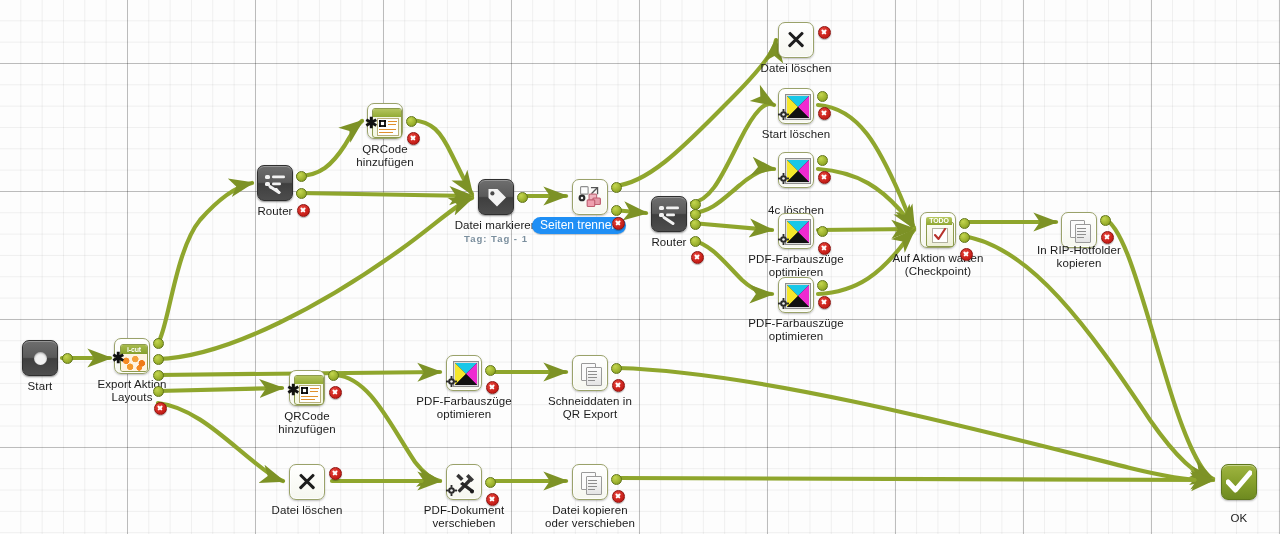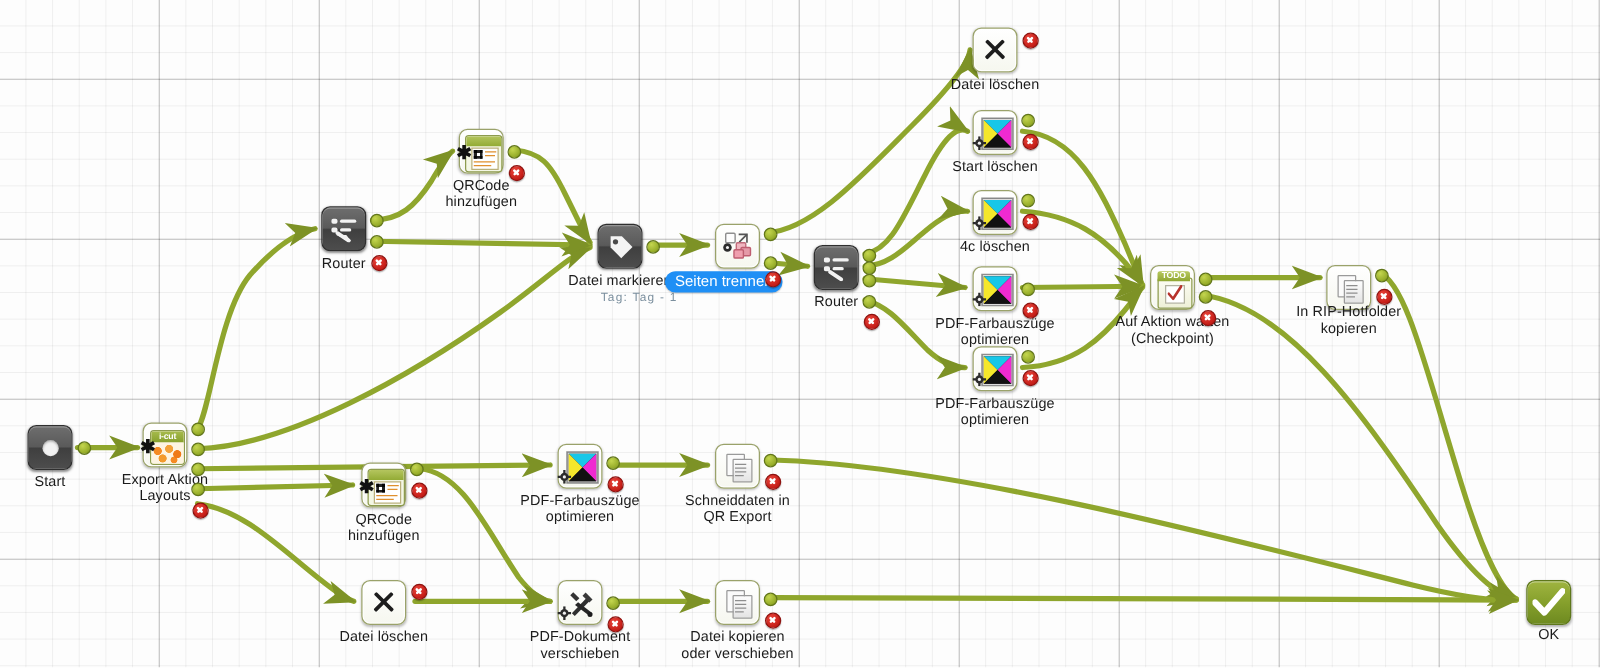--- a/index.html
+++ b/index.html
@@ -46,22 +46,22 @@
     background:linear-gradient(to bottom,#9fb440 0%,#86a02c 50%,#6e8a20 100%);
     border:1px solid #5e771b;
     box-shadow:0 1px 2px rgba(0,0,0,.3), inset 0 1px 0 rgba(255,255,255,.4);
   }
   .nlabel{
     position:absolute;text-align:center;color:#1b1b1b;
     font-size:11.5px;line-height:13px;white-space:pre-line;
     letter-spacing:.1px;
   }
   .nsub{
-    position:absolute;text-align:right;color:#7b8f9e;
-    font-size:9.5px;line-height:12px;letter-spacing:1px;
+    position:absolute;text-align:center;color:#7b8f9e;
+    font-size:9.5px;line-height:12px;letter-spacing:1px;font-weight:bold;
   }
   .sel-pill{
     position:absolute;background:#1f8ff5;color:#fff;border-radius:9px;
     font-size:12px;line-height:17px;padding:0 8px;white-space:nowrap;
     box-shadow:0 1px 1px rgba(0,0,0,.2);
   }
   .errbadge{
     position:absolute;width:11px;height:11px;border-radius:50%;
     background:radial-gradient(circle at 35% 30%,#e8453c 0%,#c51d17 70%,#9c1410 100%);
     border:1px solid #8e1310;box-shadow:0 1px 1px rgba(0,0,0,.3);
@@ -391,21 +391,21 @@
         <circle cx="6" cy="6" r="3.6" fill="#2b2b2b"></circle>
           <circle cx="6" cy="6" r="1.4" fill="#f0f0f0"></circle>
         <g fill="#2b2b2b">
             <rect x="5" y="0" width="2" height="3"></rect>
             <rect x="5" y="9" width="2" height="3"></rect>
         <rect x="0" y="5" width="3" height="2"></rect>
             <rect x="9" y="5" width="3" height="2"></rect>
           </g>
       </svg>
     </div>
-    <div class="nlabel" style="left:-22px;top:40px;width:80px">4c löschen</div>
+    <div class="nlabel" style="left:-22px;top:52px;width:80px">4c löschen</div>
     <div class="port" style="left:39px;top:3px"></div>
     <div class="errbadge" style="left:40px;top:19px"></div>
   </div>
 
   <div class="node" style="left:778px;top:213px">
     <div class="nbox light">
       <span class="cmyk">
         <i class="t"></i>
           <i class="l"></i>
           <i class="r"></i>
@@ -600,16 +600,16 @@
     <div class="port" style="left:39px;top:10px"></div>
     <div class="errbadge" style="left:40px;top:26px"></div>
   </div>
 
   <div class="node" style="left:1221px;top:464px">
     <div class="nbox olive">
       <svg class="okcheck" viewBox="0 0 26 24">
         <path d="M2 12 L9.5 20 L24 3" fill="none" stroke="#ffffff" stroke-width="5" stroke-linecap="round" stroke-linejoin="round"></path>
       </svg>
     </div>
-    <div class="nlabel" style="left:-12px;top:38px;width:60px">OK</div>
+    <div class="nlabel" style="left:-12px;top:48px;width:60px">OK</div>
   </div>
 
 </div>
 
 </body></html>

